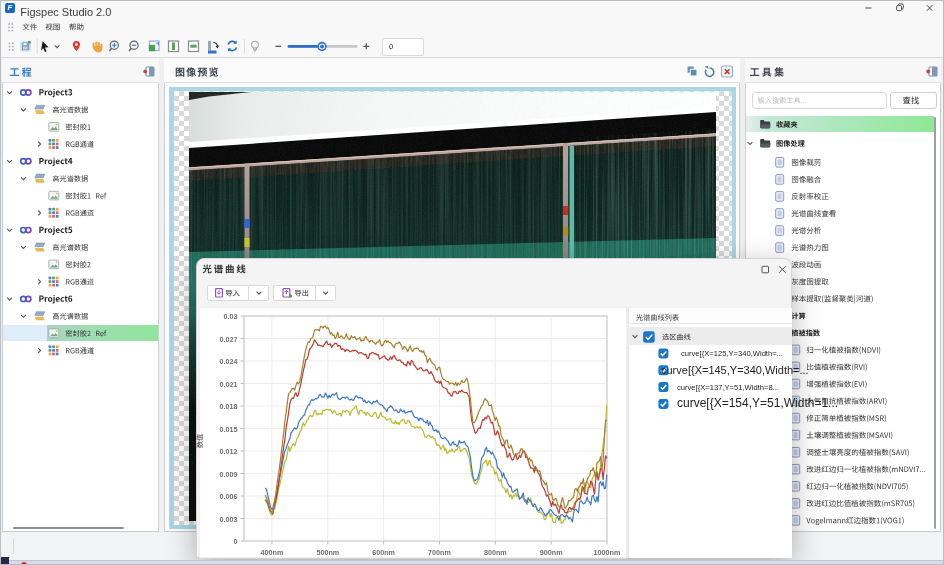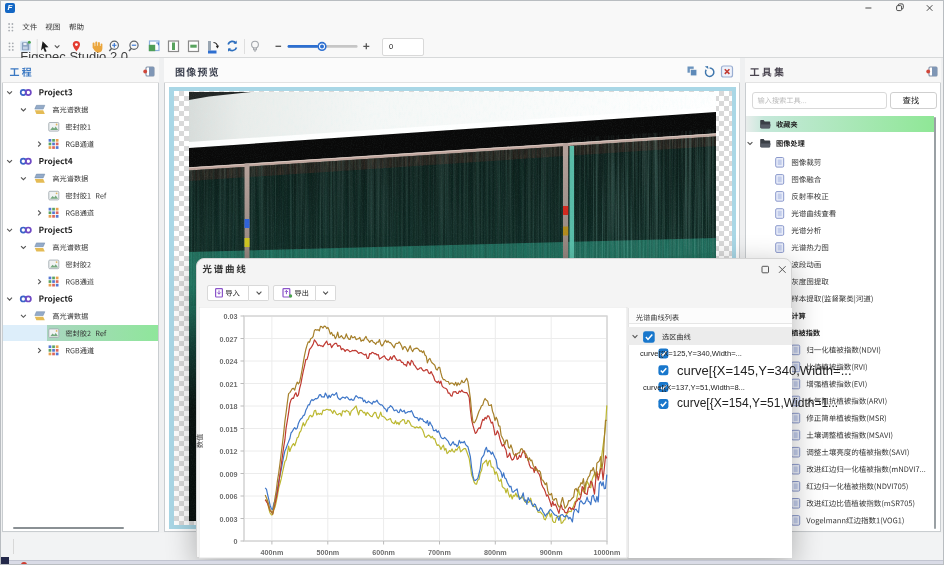--- a/index.html
+++ b/index.html
@@ -1,21 +1,21 @@
 <!DOCTYPE html>
 <html><head><meta charset="utf-8"><style>
 *{margin:0;padding:0;box-sizing:border-box}
 html,body{width:944px;height:565px;overflow:hidden;background:#f7f8f8;
 font-family:"Liberation Sans",sans-serif;position:relative}
 </style></head><body>
 <div style="position:absolute;left:0;top:0;width:944px;height:565px;border:1px solid #b9bdc1;z-index:30;pointer-events:none"></div>
 <div style="position:absolute;left:0;top:0;width:944px;height:57.5px;background:#f8f8f8;border-bottom:1px solid #d7d9da;z-index:1"></div>
 <div style="position:absolute;left:0;top:58px;width:944px;height:475px;background:#eff0f1;z-index:1"></div>
 <div style="position:absolute;left:5px;top:3px;width:10px;height:10px;background:#1467c4;border-radius:2px;z-index:2;color:#fff;font-style:italic;font-weight:bold;font-size:8px;text-align:center;line-height:10px">F</div>
-<div style="position:absolute;left:20.3px;top:8px;height:9px;z-index:2;font-size:13px;color:#3c3c3c;line-height:9px;margin-top:44px;">Figspec Studio 2.0</div>
+<div style="position:absolute;left:20.3px;top:8px;height:9px;z-index:2;font-size:11px;color:#3c3c3c;line-height:9px;">Figspec Studio 2.0</div>
 <div style="position:absolute;left:1.5px;top:58px;width:157px;height:473.5px;background:#fff;border:1px solid #c9cdd0;z-index:2"></div>
 <div style="position:absolute;left:1.5px;top:58px;width:157px;height:24.5px;background:#f7f7f7;border-bottom:1px solid #e3e3e3;z-index:2"></div>
 <div style="position:absolute;left:163.5px;top:58px;width:576px;height:473.5px;background:#fff;border:1px solid #c9cdd0;z-index:2"></div>
 <div style="position:absolute;left:163.5px;top:58px;width:576px;height:24.5px;background:#fbfbfb;border-bottom:1px solid #e3e3e3;z-index:2"></div>
 <div style="position:absolute;left:744.5px;top:58px;width:196.5px;height:473.5px;background:#fff;border:1px solid #c9cdd0;z-index:2"></div>
 <div style="position:absolute;left:744.5px;top:58px;width:196.5px;height:24.5px;background:#f7f7f7;border-bottom:1px solid #e3e3e3;z-index:2"></div>
 <div style="position:absolute;left:752px;top:92px;width:135px;height:16.5px;background:#fff;border:1px solid #d9d9d9;border-radius:3px;z-index:2"></div>
 <div style="position:absolute;left:890px;top:92px;width:47px;height:16.5px;background:#fff;border:1px solid #cfcfcf;border-radius:3px;z-index:2"></div>
 <div style="position:absolute;left:169px;top:86.5px;width:567px;height:442.5px;background:#a9d7e6;z-index:2"></div>
 <div style="position:absolute;left:173.5px;top:91px;width:558px;height:434px;z-index:2;background:#fff;background-image:conic-gradient(#d9d9d9 25%,#fff 0 50%,#d9d9d9 0 75%,#fff 0);background-size:10px 10px"></div>
@@ -135,23 +135,23 @@
     </g>
     <path d="M240.5 541.0h3.5 M240.5 518.5h3.5 M240.5 496.0h3.5 M240.5 473.5h3.5 M240.5 451.0h3.5 M240.5 428.5h3.5 M240.5 406.0h3.5 M240.5 383.5h3.5 M240.5 361.0h3.5 M240.5 338.5h3.5 M240.5 316.0h3.5 M271.9 541v3.5 M327.8 541v3.5 M383.6 541v3.5 M439.5 541v3.5 M495.3 541v3.5 M551.2 541v3.5 M607.0 541v3.5" stroke="#bbb" stroke-width="1" fill="none"></path>
     <polyline points="265.2,499.9 266.5,500.0 267.7,503.4 268.9,509.1 270.1,513.0 271.4,514.9 272.6,514.6 273.8,510.0 275.1,506.8 276.3,501.3 277.5,495.6 278.7,488.1 280.0,483.5 281.2,478.9 282.4,473.0 283.7,467.0 284.9,461.5 286.1,459.8 287.3,453.8 288.6,446.0 289.8,451.5 291.0,447.9 292.3,445.2 293.5,443.6 294.7,445.7 295.9,442.3 297.2,437.7 298.4,436.9 299.6,432.5 300.9,430.9 302.1,426.5 303.3,422.7 304.5,426.0 305.8,423.2 307.0,420.2 308.2,419.2 309.5,416.0 310.7,415.3 311.9,416.9 313.1,415.5 314.4,410.7 315.6,410.3 316.8,415.0 318.1,413.3 319.3,414.4 320.5,413.3 321.7,414.6 323.0,410.2 324.2,410.3 325.4,410.1 326.7,409.3 327.9,409.5 329.1,410.3 330.3,409.6 331.6,411.3 332.8,413.4 334.0,410.3 335.3,411.9 336.5,414.3 337.7,414.8 338.9,413.8 340.2,413.3 341.4,416.0 342.6,410.9 343.9,411.0 345.1,412.2 346.3,410.3 347.5,411.0 348.8,411.7 350.0,415.4 351.2,411.2 352.5,409.9 353.7,408.8 354.9,407.2 356.1,406.0 357.4,410.8 358.6,414.9 359.8,410.5 361.1,410.2 362.3,411.0 363.5,412.8 364.7,412.2 366.0,415.4 367.2,412.3 368.4,413.5 369.7,415.2 370.9,416.2 372.1,416.7 373.3,414.4 374.6,412.3 375.8,412.6 377.0,416.9 378.3,418.6 379.5,415.9 380.7,412.1 381.9,416.1 383.2,416.5 384.4,417.2 385.6,418.7 386.9,420.2 388.1,419.7 389.3,419.0 390.5,418.7 391.8,422.1 393.0,422.9 394.2,423.7 395.5,420.7 396.7,424.0 397.9,422.4 399.1,424.6 400.4,421.6 401.6,420.9 402.8,419.5 404.1,419.8 405.3,423.6 406.5,423.5 407.7,420.4 409.0,421.1 410.2,423.4 411.4,425.9 412.7,426.5 413.9,426.9 415.1,428.0 416.3,426.9 417.6,427.4 418.8,428.0 420.0,426.7 421.3,428.4 422.5,429.6 423.7,432.8 424.9,436.8 426.2,437.4 427.4,435.9 428.6,435.0 429.9,436.2 431.1,437.8 432.3,436.3 433.5,438.8 434.8,438.6 436.0,442.8 437.2,445.4 438.5,444.9 439.7,446.3 440.9,449.5 442.1,447.0 443.4,445.2 444.6,450.2 445.8,448.5 447.1,453.6 448.3,452.4 449.5,450.6 450.7,451.6 452.0,448.9 453.2,451.5 454.4,452.1 455.7,449.2 456.9,450.2 458.1,447.8 459.3,446.5 460.6,451.8 461.8,450.8 463.0,449.4 464.3,448.5 465.5,448.6 466.7,451.5 467.9,454.9 469.2,458.5 470.4,466.3 471.6,474.7 472.9,478.3 474.1,482.1 475.3,483.9 476.5,484.2 477.8,480.1 479.0,479.4 480.2,473.2 481.5,470.6 482.7,464.0 483.9,462.9 485.1,461.5 486.4,460.2 487.6,465.8 488.8,461.5 490.1,460.3 491.3,466.9 492.5,467.0 493.7,468.4 495.0,474.3 496.2,471.8 497.4,474.6 498.7,480.4 499.9,481.3 501.1,479.0 502.3,486.6 503.6,488.0 504.8,488.4 506.0,492.9 507.3,488.6 508.5,493.6 509.7,497.1 510.9,494.4 512.2,499.0 513.4,495.3 514.6,496.2 515.9,493.1 517.1,496.9 518.3,494.9 519.5,497.6 520.8,498.3 522.0,495.9 523.2,498.4 524.5,500.8 525.7,502.4 526.9,500.1 528.1,502.5 529.4,501.7 530.6,498.1 531.8,502.7 533.1,505.9 534.3,506.8 535.5,506.3 536.7,507.7 538.0,512.1 539.2,512.3 540.4,511.9 541.7,513.7 542.9,514.3 544.1,518.9 545.3,519.8 546.6,516.8 547.8,513.8 549.0,511.3 550.3,517.0 551.5,513.5 552.7,520.8 553.9,522.5 555.2,522.4 556.4,517.5 557.6,516.8 558.9,516.1 560.1,516.3 561.3,523.3 562.5,522.8 563.8,520.2 565.0,519.6 566.2,514.9 567.5,513.1 568.7,511.6 569.9,511.3 571.1,511.7 572.4,508.4 573.6,506.1 574.8,502.0 576.1,501.4 577.3,495.8 578.5,488.9 579.7,495.0 581.0,494.3 582.2,488.9 583.4,491.5 584.7,493.2 585.9,486.1 587.1,481.3 588.3,483.6 589.6,487.5 590.8,487.7 592.0,479.9 593.3,476.2 594.5,473.9 595.7,472.9 596.9,473.5 598.2,474.1 599.4,474.4 600.6,465.6 601.9,454.3 603.1,445.7 604.3,436.9 605.5,426.4 606.8,405.4" fill="none" stroke="#bcb832" stroke-width="1.2" stroke-linejoin="round"></polyline>
     <polyline points="265.2,487.9 266.5,489.3 267.7,495.0 268.9,499.8 270.1,505.2 271.4,508.9 272.6,509.4 273.8,503.5 275.1,500.6 276.3,495.3 277.5,488.3 278.7,481.9 280.0,475.7 281.2,469.9 282.4,463.1 283.7,456.4 284.9,450.9 286.1,448.2 287.3,444.9 288.6,441.6 289.8,438.8 291.0,433.0 292.3,431.4 293.5,429.2 294.7,427.7 295.9,429.2 297.2,428.1 298.4,423.4 299.6,420.7 300.9,418.8 302.1,417.9 303.3,415.4 304.5,415.1 305.8,410.3 307.0,408.0 308.2,404.9 309.5,404.8 310.7,401.1 311.9,399.5 313.1,400.6 314.4,399.6 315.6,398.5 316.8,398.8 318.1,397.8 319.3,394.9 320.5,394.6 321.7,396.9 323.0,396.9 324.2,397.2 325.4,393.0 326.7,395.6 327.9,398.3 329.1,395.2 330.3,397.4 331.6,395.0 332.8,394.1 334.0,395.3 335.3,394.1 336.5,392.7 337.7,397.3 338.9,398.9 340.2,399.6 341.4,398.2 342.6,397.2 343.9,397.5 345.1,398.3 346.3,396.8 347.5,397.3 348.8,399.2 350.0,400.1 351.2,399.0 352.5,400.2 353.7,400.2 354.9,397.5 356.1,395.7 357.4,396.9 358.6,398.1 359.8,397.4 361.1,398.1 362.3,398.0 363.5,401.6 364.7,400.1 366.0,402.7 367.2,402.6 368.4,401.2 369.7,402.2 370.9,403.0 372.1,404.0 373.3,401.4 374.6,402.1 375.8,401.6 377.0,400.2 378.3,402.9 379.5,404.0 380.7,404.9 381.9,404.9 383.2,406.4 384.4,408.4 385.6,409.1 386.9,411.7 388.1,407.9 389.3,407.5 390.5,405.7 391.8,406.7 393.0,408.4 394.2,410.8 395.5,410.2 396.7,410.0 397.9,412.2 399.1,412.6 400.4,409.2 401.6,410.9 402.8,411.7 404.1,410.3 405.3,413.3 406.5,412.8 407.7,411.9 409.0,411.5 410.2,411.9 411.4,410.6 412.7,413.2 413.9,416.2 415.1,417.5 416.3,417.6 417.6,417.9 418.8,420.7 420.0,418.0 421.3,419.2 422.5,418.9 423.7,421.4 424.9,421.8 426.2,423.1 427.4,420.5 428.6,425.5 429.9,421.9 431.1,424.5 432.3,426.4 433.5,430.7 434.8,430.7 436.0,429.7 437.2,432.3 438.5,430.9 439.7,433.7 440.9,437.1 442.1,438.4 443.4,438.7 444.6,437.5 445.8,438.7 447.1,440.2 448.3,441.4 449.5,444.3 450.7,445.5 452.0,443.4 453.2,441.7 454.4,444.7 455.7,444.2 456.9,446.5 458.1,445.2 459.3,440.4 460.6,443.1 461.8,442.0 463.0,442.8 464.3,441.3 465.5,444.4 466.7,445.8 467.9,446.7 469.2,451.8 470.4,457.0 471.6,467.5 472.9,475.8 474.1,480.2 475.3,480.5 476.5,479.6 477.8,478.4 479.0,473.6 480.2,468.8 481.5,458.3 482.7,456.6 483.9,454.9 485.1,450.0 486.4,447.3 487.6,451.9 488.8,450.5 490.1,451.7 491.3,454.3 492.5,452.1 493.7,454.9 495.0,457.8 496.2,460.1 497.4,467.9 498.7,468.6 499.9,470.2 501.1,472.1 502.3,477.3 503.6,472.8 504.8,478.0 506.0,478.8 507.3,482.5 508.5,484.8 509.7,486.9 510.9,486.2 512.2,491.8 513.4,492.1 514.6,490.8 515.9,490.0 517.1,488.8 518.3,494.8 519.5,499.4 520.8,498.1 522.0,496.7 523.2,492.9 524.5,501.0 525.7,499.9 526.9,504.4 528.1,497.5 529.4,500.5 530.6,500.6 531.8,504.3 533.1,506.4 534.3,503.9 535.5,504.8 536.7,508.8 538.0,510.7 539.2,510.7 540.4,507.6 541.7,508.9 542.9,511.8 544.1,513.5 545.3,516.2 546.6,514.1 547.8,513.5 549.0,511.3 550.3,509.4 551.5,510.7 552.7,512.3 553.9,514.0 555.2,515.2 556.4,515.4 557.6,516.6 558.9,520.3 560.1,515.9 561.3,514.8 562.5,514.5 563.8,516.4 565.0,516.9 566.2,515.5 567.5,516.1 568.7,518.9 569.9,517.3 571.1,519.0 572.4,521.9 573.6,512.9 574.8,509.6 576.1,509.2 577.3,511.2 578.5,512.6 579.7,502.3 581.0,500.7 582.2,502.3 583.4,504.0 584.7,503.4 585.9,501.1 587.1,497.1 588.3,501.3 589.6,502.1 590.8,504.7 592.0,496.4 593.3,495.2 594.5,500.2 595.7,502.0 596.9,496.5 598.2,502.0 599.4,483.3 600.6,481.7 601.9,485.7 603.1,481.9 604.3,488.7 605.5,488.5 606.8,474.6" fill="none" stroke="#3f77c8" stroke-width="1.2" stroke-linejoin="round"></polyline>
     <polyline points="265.2,499.7 266.5,501.8 267.7,503.7 268.9,507.1 270.1,510.5 271.4,511.9 272.6,514.0 273.8,508.6 275.1,503.3 276.3,497.8 277.5,491.6 278.7,483.4 280.0,474.1 281.2,465.0 282.4,456.4 283.7,446.9 284.9,439.7 286.1,427.9 287.3,420.8 288.6,412.6 289.8,403.8 291.0,399.9 292.3,398.1 293.5,398.3 294.7,394.6 295.9,392.7 297.2,396.5 298.4,394.9 299.6,388.7 300.9,383.7 302.1,377.2 303.3,371.1 304.5,366.2 305.8,359.7 307.0,359.4 308.2,355.4 309.5,349.5 310.7,348.2 311.9,346.4 313.1,344.3 314.4,339.9 315.6,341.4 316.8,343.3 318.1,345.7 319.3,345.0 320.5,345.8 321.7,345.8 323.0,346.7 324.2,344.6 325.4,342.9 326.7,341.1 327.9,344.6 329.1,344.4 330.3,343.8 331.6,347.6 332.8,345.6 334.0,344.3 335.3,343.3 336.5,343.4 337.7,346.4 338.9,345.5 340.2,346.0 341.4,349.7 342.6,348.6 343.9,349.4 345.1,351.4 346.3,349.8 347.5,349.7 348.8,350.6 350.0,351.8 351.2,351.3 352.5,350.4 353.7,350.8 354.9,350.4 356.1,350.7 357.4,351.8 358.6,353.4 359.8,352.7 361.1,352.5 362.3,353.5 363.5,354.2 364.7,354.9 366.0,354.1 367.2,358.3 368.4,358.4 369.7,353.5 370.9,353.9 372.1,352.3 373.3,352.7 374.6,353.9 375.8,353.6 377.0,355.0 378.3,354.6 379.5,359.1 380.7,358.3 381.9,357.4 383.2,356.5 384.4,355.8 385.6,358.3 386.9,359.2 388.1,360.2 389.3,359.5 390.5,356.7 391.8,359.4 393.0,356.5 394.2,355.6 395.5,358.1 396.7,359.9 397.9,360.6 399.1,359.9 400.4,360.2 401.6,362.4 402.8,362.3 404.1,364.7 405.3,364.5 406.5,366.2 407.7,361.5 409.0,363.0 410.2,365.2 411.4,360.4 412.7,361.6 413.9,364.8 415.1,365.9 416.3,367.9 417.6,369.6 418.8,369.0 420.0,367.8 421.3,367.9 422.5,370.0 423.7,371.0 424.9,370.6 426.2,369.6 427.4,369.9 428.6,373.0 429.9,373.6 431.1,371.6 432.3,374.1 433.5,376.2 434.8,380.3 436.0,381.6 437.2,382.5 438.5,381.1 439.7,383.5 440.9,381.1 442.1,385.8 443.4,387.5 444.6,388.0 445.8,388.3 447.1,389.7 448.3,393.2 449.5,393.1 450.7,395.6 452.0,396.2 453.2,391.8 454.4,391.8 455.7,391.6 456.9,393.5 458.1,393.4 459.3,391.1 460.6,392.0 461.8,390.1 463.0,391.8 464.3,392.4 465.5,392.6 466.7,392.7 467.9,394.5 469.2,397.4 470.4,409.9 471.6,419.8 472.9,425.2 474.1,429.4 475.3,433.4 476.5,432.6 477.8,429.5 479.0,427.8 480.2,428.5 481.5,423.5 482.7,419.3 483.9,420.3 485.1,417.4 486.4,418.9 487.6,415.8 488.8,416.1 490.1,419.6 491.3,423.1 492.5,422.1 493.7,427.6 495.0,435.0 496.2,434.3 497.4,430.8 498.7,433.7 499.9,438.8 501.1,442.8 502.3,446.1 503.6,444.5 504.8,447.4 506.0,450.0 507.3,457.3 508.5,456.1 509.7,453.0 510.9,457.8 512.2,460.1 513.4,459.2 514.6,456.4 515.9,453.6 517.1,459.4 518.3,458.6 519.5,455.2 520.8,457.4 522.0,453.4 523.2,450.9 524.5,451.2 525.7,457.7 526.9,457.1 528.1,458.8 529.4,464.8 530.6,467.6 531.8,468.2 533.1,468.3 534.3,472.5 535.5,466.5 536.7,469.7 538.0,472.6 539.2,474.1 540.4,477.6 541.7,484.5 542.9,487.1 544.1,488.8 545.3,491.8 546.6,496.2 547.8,494.9 549.0,498.5 550.3,502.3 551.5,506.5 552.7,501.3 553.9,505.4 555.2,504.1 556.4,506.4 557.6,509.6 558.9,513.4 560.1,507.8 561.3,505.1 562.5,509.3 563.8,509.7 565.0,512.4 566.2,512.9 567.5,512.0 568.7,508.2 569.9,507.3 571.1,509.4 572.4,508.3 573.6,509.5 574.8,506.0 576.1,501.4 577.3,500.8 578.5,498.3 579.7,499.6 581.0,495.8 582.2,486.6 583.4,488.0 584.7,493.1 585.9,493.8 587.1,494.4 588.3,487.3 589.6,486.8 590.8,481.2 592.0,482.5 593.3,488.1 594.5,494.1 595.7,479.7 596.9,471.7 598.2,480.1 599.4,475.2 600.6,468.5 601.9,468.7 603.1,479.6 604.3,468.5 605.5,455.9 606.8,458.4" fill="none" stroke="#bf3a32" stroke-width="1.2" stroke-linejoin="round"></polyline>
     <polyline points="265.2,495.0 266.5,497.9 267.7,501.0 268.9,505.5 270.1,510.2 271.4,511.2 272.6,513.5 273.8,506.6 275.1,497.3 276.3,490.3 277.5,480.4 278.7,473.2 280.0,463.4 281.2,453.4 282.4,443.9 283.7,432.9 284.9,421.1 286.1,412.7 287.3,403.0 288.6,393.6 289.8,392.6 291.0,390.7 292.3,388.7 293.5,388.4 294.7,390.1 295.9,385.6 297.2,382.1 298.4,383.9 299.6,382.2 300.9,376.1 302.1,369.7 303.3,362.4 304.5,355.7 305.8,349.5 307.0,345.4 308.2,341.9 309.5,342.3 310.7,338.7 311.9,338.0 313.1,336.7 314.4,330.5 315.6,329.5 316.8,330.2 318.1,329.6 319.3,330.9 320.5,326.4 321.7,326.7 323.0,328.0 324.2,326.2 325.4,326.3 326.7,328.5 327.9,327.4 329.1,330.1 330.3,334.2 331.6,332.4 332.8,335.6 334.0,334.9 335.3,338.6 336.5,336.5 337.7,332.2 338.9,337.7 340.2,337.0 341.4,335.6 342.6,337.5 343.9,338.9 345.1,337.6 346.3,333.9 347.5,337.2 348.8,339.1 350.0,339.5 351.2,335.6 352.5,337.7 353.7,337.5 354.9,336.6 356.1,339.6 357.4,339.0 358.6,338.7 359.8,337.5 361.1,341.3 362.3,340.0 363.5,340.6 364.7,338.3 366.0,336.4 367.2,339.4 368.4,340.3 369.7,342.3 370.9,340.6 372.1,340.4 373.3,342.3 374.6,342.9 375.8,344.3 377.0,342.0 378.3,342.2 379.5,339.5 380.7,344.1 381.9,346.0 383.2,344.5 384.4,341.8 385.6,340.2 386.9,342.4 388.1,341.0 389.3,342.7 390.5,342.6 391.8,344.4 393.0,346.1 394.2,347.8 395.5,344.0 396.7,343.3 397.9,343.5 399.1,341.8 400.4,343.7 401.6,346.0 402.8,349.6 404.1,346.7 405.3,346.8 406.5,349.0 407.7,351.6 409.0,348.4 410.2,345.7 411.4,349.5 412.7,351.6 413.9,349.1 415.1,348.6 416.3,348.1 417.6,348.4 418.8,349.7 420.0,351.4 421.3,350.7 422.5,352.6 423.7,350.9 424.9,355.0 426.2,356.1 427.4,362.9 428.6,359.6 429.9,358.4 431.1,361.3 432.3,363.1 433.5,364.0 434.8,365.2 436.0,369.0 437.2,370.1 438.5,367.4 439.7,367.3 440.9,372.9 442.1,377.3 443.4,379.7 444.6,379.5 445.8,381.0 447.1,381.5 448.3,381.5 449.5,384.3 450.7,383.2 452.0,383.0 453.2,383.6 454.4,385.1 455.7,382.3 456.9,385.8 458.1,382.8 459.3,384.8 460.6,383.4 461.8,380.4 463.0,382.5 464.3,382.3 465.5,380.1 466.7,378.2 467.9,381.6 469.2,390.2 470.4,398.7 471.6,411.2 472.9,421.7 474.1,422.8 475.3,421.3 476.5,418.7 477.8,414.8 479.0,411.3 480.2,409.0 481.5,405.7 482.7,405.1 483.9,400.8 485.1,398.5 486.4,400.3 487.6,401.0 488.8,405.4 490.1,405.5 491.3,404.7 492.5,411.2 493.7,414.3 495.0,420.6 496.2,417.2 497.4,420.0 498.7,426.0 499.9,426.2 501.1,435.2 502.3,437.7 503.6,440.3 504.8,444.6 506.0,440.2 507.3,440.1 508.5,447.2 509.7,448.2 510.9,444.9 512.2,448.9 513.4,453.9 514.6,455.4 515.9,455.4 517.1,454.0 518.3,452.8 519.5,453.0 520.8,449.0 522.0,448.7 523.2,451.1 524.5,453.1 525.7,453.4 526.9,456.1 528.1,460.8 529.4,457.8 530.6,460.7 531.8,460.1 533.1,465.2 534.3,467.3 535.5,470.4 536.7,468.8 538.0,471.3 539.2,470.6 540.4,472.2 541.7,479.7 542.9,480.3 544.1,482.4 545.3,484.7 546.6,482.8 547.8,490.9 549.0,494.2 550.3,494.9 551.5,493.4 552.7,499.1 553.9,500.4 555.2,498.5 556.4,498.9 557.6,504.3 558.9,506.8 560.1,506.8 561.3,501.9 562.5,497.5 563.8,503.1 565.0,508.4 566.2,506.8 567.5,504.9 568.7,500.5 569.9,500.8 571.1,499.6 572.4,498.0 573.6,497.0 574.8,489.4 576.1,488.4 577.3,491.4 578.5,487.3 579.7,486.7 581.0,482.7 582.2,483.9 583.4,478.6 584.7,489.7 585.9,482.5 587.1,480.3 588.3,477.2 589.6,475.6 590.8,470.4 592.0,470.7 593.3,467.5 594.5,472.4 595.7,478.2 596.9,463.1 598.2,462.0 599.4,460.9 600.6,456.7 601.9,469.0 603.1,460.8 604.3,438.9 605.5,420.3 606.8,420.4" fill="none" stroke="#a6802b" stroke-width="1.2" stroke-linejoin="round"></polyline>
   </svg>
 <div style="position:absolute;left:627.5px;top:307.5px;width:164.5px;height:16.5px;background:#fcfcfc;border-left:1px solid #e3e3e3;border-bottom:1px solid #e6e6e6;z-index:9"></div>
 <div style="position:absolute;left:627.5px;top:324px;width:164.5px;height:234px;background:#fff;border-left:1px solid #e3e3e3;z-index:9"></div>
 <div style="position:absolute;left:627.5px;top:327.2px;width:164.5px;height:18px;background:#ececec;z-index:9"></div>
-<div style="position:absolute;left:640px;top:349.0px;height:9px;z-index:16;font-size:7.6px;color:#222;line-height:9px;white-space:nowrap">curve[{X=125,Y=340,Width=...</div>
-<div style="position:absolute;left:677px;top:365.8px;height:9px;z-index:16;font-size:13px;color:#222;line-height:9px;white-space:nowrap">curve[{X=145,Y=340,Width=...</div>
-<div style="position:absolute;left:643px;top:382.6px;height:9px;z-index:16;font-size:7.6px;color:#222;line-height:9px;white-space:nowrap">curve[{X=137,Y=51,Width=8...</div>
+<div style="position:absolute;left:681px;top:349.0px;height:9px;z-index:16;font-size:7.6px;color:#222;line-height:9px;white-space:nowrap">curve[{X=125,Y=340,Width=...</div>
+<div style="position:absolute;left:661px;top:365.8px;height:9px;z-index:16;font-size:11px;color:#222;line-height:9px;white-space:nowrap">curve[{X=145,Y=340,Width=...</div>
+<div style="position:absolute;left:677px;top:382.6px;height:9px;z-index:16;font-size:7.6px;color:#222;line-height:9px;white-space:nowrap">curve[{X=137,Y=51,Width=8...</div>
 <div style="position:absolute;left:677px;top:399.4px;height:9px;z-index:16;font-size:12px;color:#222;line-height:9px;white-space:nowrap">curve[{X=154,Y=51,Width=1...</div>
 <svg style="position:absolute;left:0;top:0;z-index:5;pointer-events:none" width="944" height="565" viewBox="0 0 944 565">
     <defs>
       <path id="g6587r" d="M423 823C453 774 485 707 497 666L580 693C566 734 531 799 501 847ZM50 664V590H206C265 438 344 307 447 200C337 108 202 40 36 -7C51 -25 75 -60 83 -78C250 -24 389 48 502 146C615 46 751 -28 915 -73C928 -52 950 -20 967 -4C807 36 671 107 560 201C661 304 738 432 796 590H954V664ZM504 253C410 348 336 462 284 590H711C661 455 592 344 504 253Z"></path>
       <path id="g4ef6r" d="M317 341V268H604V-80H679V268H953V341H679V562H909V635H679V828H604V635H470C483 680 494 728 504 775L432 790C409 659 367 530 309 447C327 438 359 420 373 409C400 451 425 504 446 562H604V341ZM268 836C214 685 126 535 32 437C45 420 67 381 75 363C107 397 137 437 167 480V-78H239V597C277 667 311 741 339 815Z"></path>
       <path id="g89c6r" d="M450 791V259H523V725H832V259H907V791ZM154 804C190 765 229 710 247 673L308 713C290 748 250 800 211 838ZM637 649V454C637 297 607 106 354 -25C369 -37 393 -65 402 -81C552 -2 631 105 671 214V20C671 -47 698 -65 766 -65H857C944 -65 955 -24 965 133C946 138 921 148 902 163C898 19 893 -8 858 -8H777C749 -8 741 0 741 28V276H690C705 337 709 397 709 452V649ZM63 668V599H305C247 472 142 347 39 277C50 263 68 225 74 204C113 233 152 269 190 310V-79H261V352C296 307 339 250 359 219L407 279C388 301 318 381 280 422C328 490 369 566 397 644L357 671L343 668Z"></path>
       <path id="g56fer" d="M375 279C455 262 557 227 613 199L644 250C588 276 487 309 407 325ZM275 152C413 135 586 95 682 61L715 117C618 149 445 188 310 203ZM84 796V-80H156V-38H842V-80H917V796ZM156 29V728H842V29ZM414 708C364 626 278 548 192 497C208 487 234 464 245 452C275 472 306 496 337 523C367 491 404 461 444 434C359 394 263 364 174 346C187 332 203 303 210 285C308 308 413 345 508 396C591 351 686 317 781 296C790 314 809 340 823 353C735 369 647 396 569 432C644 481 707 538 749 606L706 631L695 628H436C451 647 465 666 477 686ZM378 563 385 570H644C608 531 560 496 506 465C455 494 411 527 378 563Z"></path>
       <path id="g5e2er" d="M274 840V761H66V700H274V627H87V568H274V544C274 528 272 510 266 490H50V429H237C206 384 154 340 69 311C86 297 110 273 122 257C231 300 291 366 322 429H540V490H344C348 510 350 528 350 544V568H513V627H350V700H534V761H350V840ZM584 798V303H656V733H827C800 690 767 640 734 596C822 547 855 502 855 466C855 445 848 431 830 423C818 419 803 416 788 415C759 413 723 414 680 418C692 401 702 374 704 355C743 351 786 352 820 355C840 357 863 363 880 371C913 389 930 417 929 461C929 506 900 554 814 607C856 657 900 718 938 770L886 801L873 798ZM150 262V-26H226V194H458V-78H536V194H789V58C789 45 785 41 768 40C752 40 693 40 629 41C639 23 651 -4 655 -24C739 -24 792 -24 824 -13C856 -2 866 19 866 56V262H536V341H458V262Z"></path>
       <path id="g52a9r" d="M633 840C633 763 633 686 631 613H466V542H628C614 300 563 93 371 -26C389 -39 414 -64 426 -82C630 52 685 279 700 542H856C847 176 837 42 811 11C802 -1 791 -4 773 -4C752 -4 700 -3 643 1C656 -19 664 -50 666 -71C719 -74 773 -75 804 -72C836 -69 857 -60 876 -33C909 10 919 153 929 576C929 585 929 613 929 613H703C706 687 706 763 706 840ZM34 95 48 18C168 46 336 85 494 122L488 190L433 178V791H106V109ZM174 123V295H362V162ZM174 509H362V362H174ZM174 576V723H362V576Z"></path>
       <path id="g5de5b" d="M45 101V-20H959V101H565V620H903V746H100V620H428V101Z"></path>

